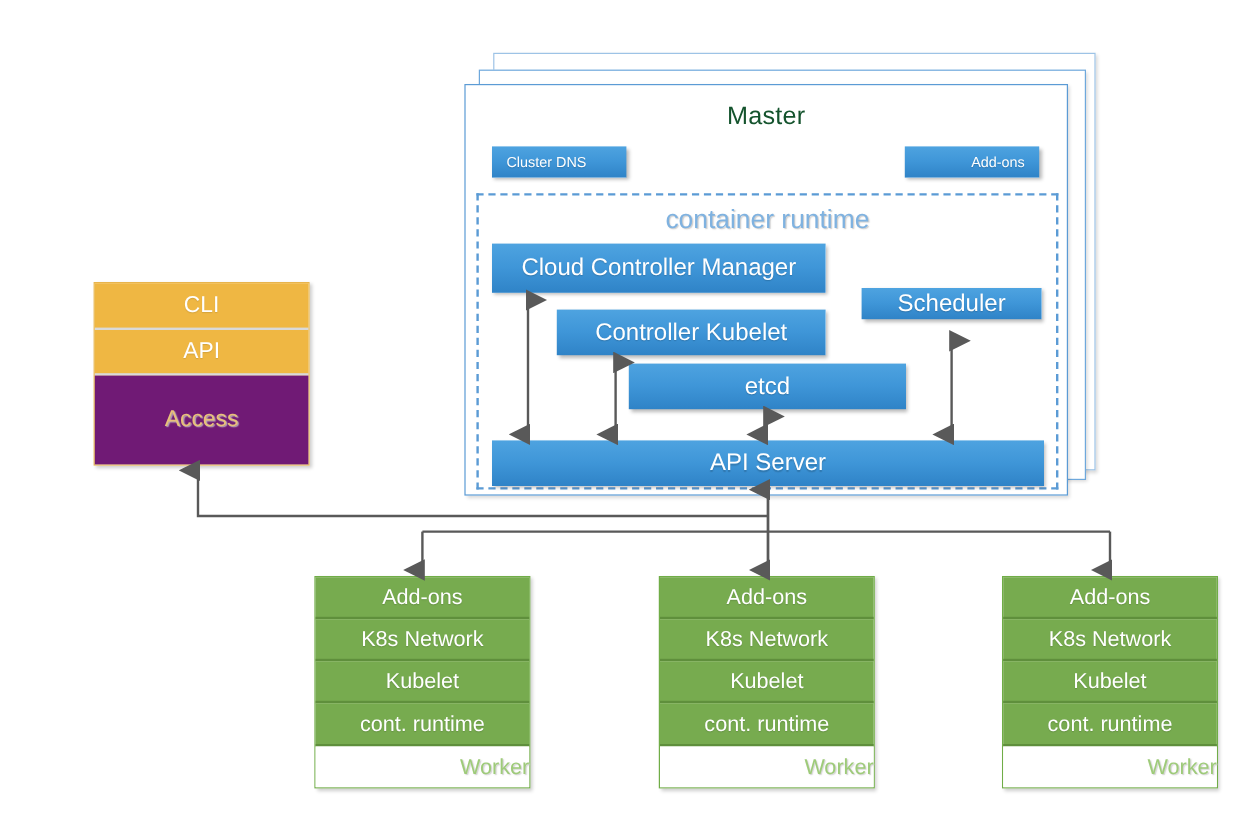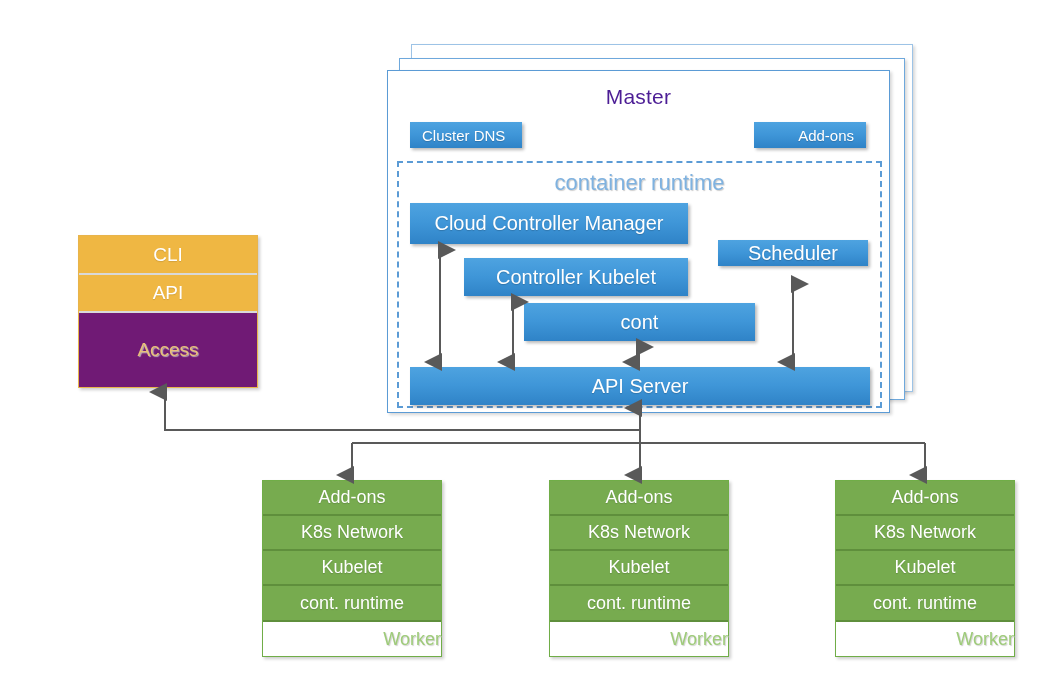--- a/index.html
+++ b/index.html
@@ -17,21 +17,21 @@
   
   .master-frame{
     border:1px solid #5b9bd5;
     background:#ffffff;
     box-shadow:2px 2px 3px rgba(0,0,0,.16);
   }
   .master-frame.back2{border-color:#9dc3e6;}
   .master-frame.back1{border-color:#6ea8dc;}
 
   .master-title{
-    font-size:21px;color:#4c1d95;
+    font-size:21px;color:#14532d;
     text-align:center;letter-spacing:.2px;
     text-shadow:0 1px 1px rgba(255,255,255,.9);
   }
 
   
   .runtime-box{
     border:2px dashed #5b9bd5;
     background:transparent;
   }
   .runtime-title{
@@ -42,21 +42,21 @@
 
   
   .bluebox{
     background:linear-gradient(to bottom,#4ea3e0 0%,#3f96d8 48%,#2f83c7 100%);
     color:#ffffff;
     display:flex;align-items:center;justify-content:center;
     box-shadow:2px 2px 3px rgba(0,0,0,.28);
     text-shadow:0 1px 1px rgba(0,0,0,.18);
     white-space:nowrap;
   }
-  .bluebox.small{font-size:15px;justify-content:flex-start;padding-left:12px;}
+  .bluebox.small{font-size:12px;justify-content:flex-start;padding-left:12px;}
   .bluebox.small.right{justify-content:flex-end;padding-right:12px;padding-left:0;}
   .bluebox.big{font-size:20px;}
 
   
   .accessbox{
     border:1px solid #e8b44b;
     background:#ffffff;
     box-shadow:2px 2px 3px rgba(0,0,0,.2);
     display:flex;flex-direction:column;
   }
@@ -128,21 +128,21 @@
 
   <div class="abs bluebox big" style="left:464px;top:258px;width:224px;height:38px;">
     <span>Controller Kubelet</span>
   </div>
 
   <div class="abs bluebox big" style="left:718px;top:240px;width:150px;height:26px;">
     <span>Scheduler</span>
   </div>
 
   <div class="abs bluebox big" style="left:524px;top:303px;width:231px;height:38px;">
-    <span>cont</span>
+    <span>etcd</span>
   </div>
 
   <div class="abs bluebox big" style="left:410px;top:367px;width:460px;height:38px;">
     <span>API Server</span>
   </div>
 
   <div class="abs accessbox" style="left:78px;top:235px;width:180px;height:153px;">
     <div class="arow" style="height:37px;">
       <span>CLI</span>
     </div>

